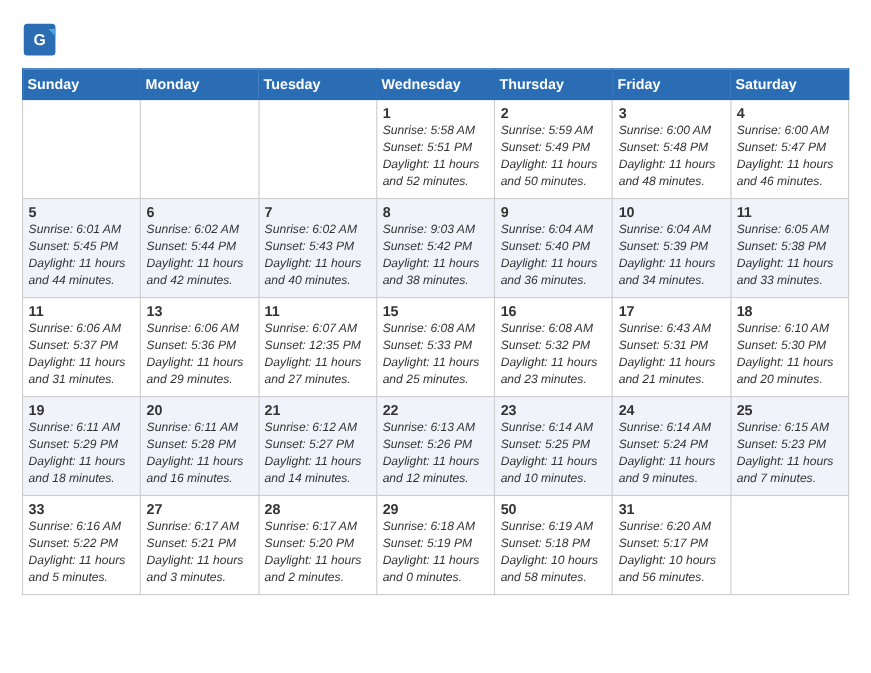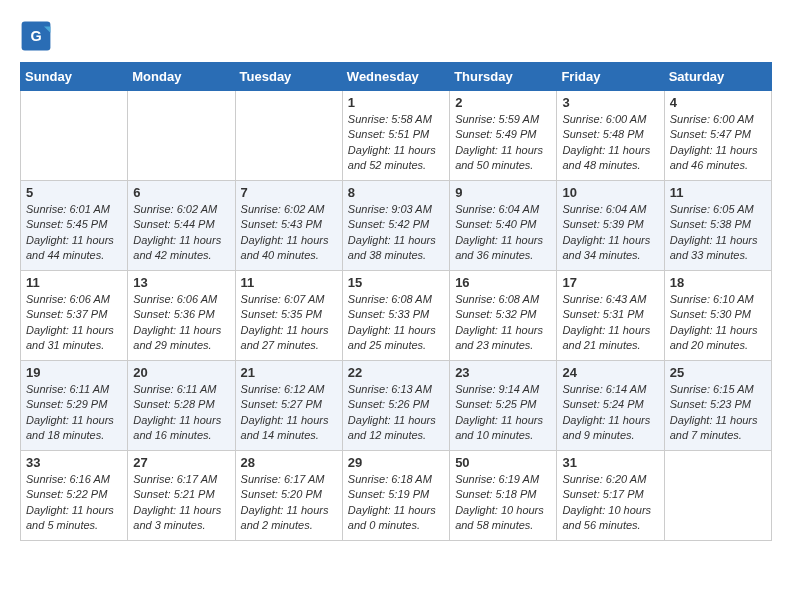--- a/index.html
+++ b/index.html
@@ -203,21 +203,21 @@
         </td>
         <td>
           <span class="day-num">13</span>
           <div class="day-info">Sunrise: 6:06 AM
 Sunset: 5:36 PM
 Daylight: 11 hours and 29 minutes.</div>
         </td>
         <td>
           <span class="day-num">11</span>
           <div class="day-info">Sunrise: 6:07 AM
-Sunset: 5:35 PM
+Sunset: 12:35 PM
 Daylight: 11 hours and 27 minutes.</div>
         </td>
         <td>
           <span class="day-num">15</span>
           <div class="day-info">Sunrise: 6:08 AM
 Sunset: 5:33 PM
 Daylight: 11 hours and 25 minutes.</div>
         </td>
         <td>
           <span class="day-num">16</span>
@@ -258,21 +258,21 @@
 Daylight: 11 hours and 14 minutes.</div>
         </td>
         <td>
           <span class="day-num">22</span>
           <div class="day-info">Sunrise: 6:13 AM
 Sunset: 5:26 PM
 Daylight: 11 hours and 12 minutes.</div>
         </td>
         <td>
           <span class="day-num">23</span>
-          <div class="day-info">Sunrise: 9:14 AM
+          <div class="day-info">Sunrise: 6:14 AM
 Sunset: 5:25 PM
 Daylight: 11 hours and 10 minutes.</div>
         </td>
         <td>
           <span class="day-num">24</span>
           <div class="day-info">Sunrise: 6:14 AM
 Sunset: 5:24 PM
 Daylight: 11 hours and 9 minutes.</div>
         </td>
         <td>

